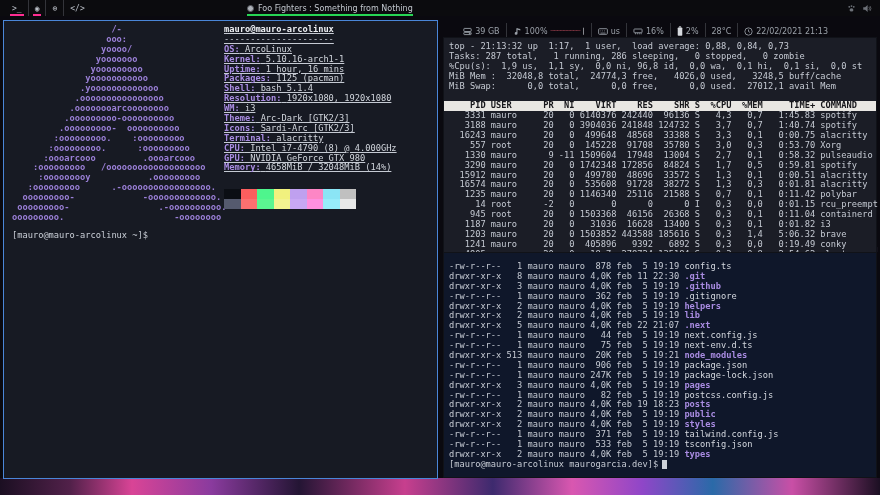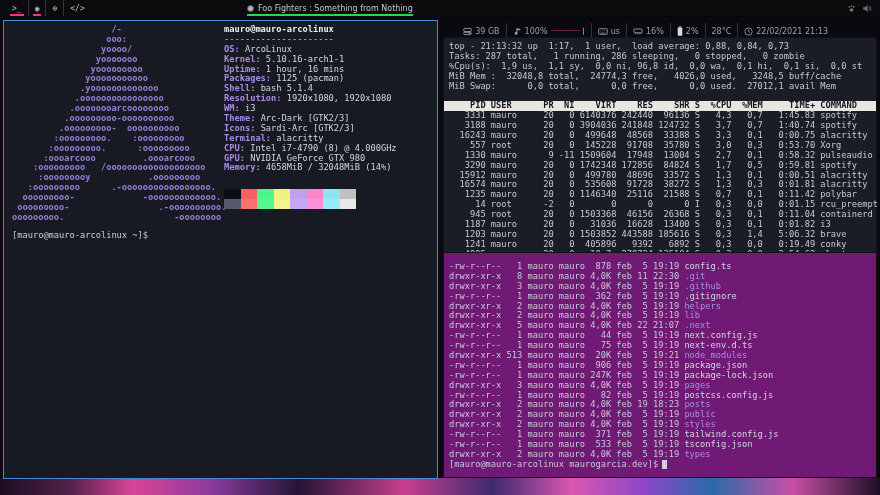--- a/index.html
+++ b/index.html
@@ -29,43 +29,43 @@
   .tb-end { position:absolute; right:8px; top:0; height:16px; display:flex; align-items:center; gap:6px; color:#6d7178; }
   .vol-dashes { color:#8c3a46; letter-spacing:-1px; font-size:7px; }
   .vol-knob { color:#d6d9de; font-size:7px; }
   .icon svg { display:block; }
 
   
   .term { position:absolute; font-family:"DejaVu Sans Mono",monospace; font-size:8.7px; color:#c5cad3; }
   .term .line { white-space:pre; height:9.9px; line-height:9.9px; }
   .term-left { left:3px; top:20px; width:435px; height:459px; background:#171a23; border:1px solid #4a86d8; }
   .term-tr { left:443px; top:20px; width:434px; height:227px; background:#1b1d26; border:1px solid #101218;margin-top:17px; }
-  .term-br { left:443px; top:252px; width:434px; height:226px; background:#701a75; border:1px solid #101218; }
+  .term-br { left:443px; top:252px; width:434px; height:226px; background:#0f172a; border:1px solid #101218; }
 
   
   .ascii { position:absolute; left:8px; top:4px; color:#9a7fd6; font-weight:bold; }
-  .nf-info { position:absolute; left:220px; top:4px; }
+  .nf-info { position:absolute; left:220px; top:4px;text-decoration:underline; }
   .nf-title { font-weight:bold; color:#eceef2; }
   .nf-sep { color:#c5cad3; }
   .ilabel { color:#a98ce2; font-weight:bold; }
   .ival { color:#d3d7de; }
   .palette { position:absolute; left:220px; top:168px; }
   .prow { display:flex; height:10px; }
   .swatch { width:16.5px; height:10px; display:inline-block; }
   .nf-prompt { position:absolute; left:8px; top:210px; color:#c9ced6; }
 
   
   .pad { padding:4px 5px; }
   .thead { background:#e8e6e2; color:#17171b; font-weight:bold; margin:0 -5px; padding:0 5px; }
   .blank { height:9.9px; }
 
   
   .term-br .pad { padding-top:9px; }
   .fname { color:#d3d7de; }
-  .fname.dir { color:#a98ce2; font-weight:normal; }
+  .fname.dir { color:#a98ce2; font-weight:bold; }
   .prompt-line { display:flex; align-items:center; }
   .cursor { display:inline-block; width:5px; height:9px; background:#cdd2da; margin-left:4px; }
 </style>
 </head>
 <body>
 
 <div class="wallpaper-strip"></div>
 <div class="wp-sliver"></div>
 
 <div class="topbar">

